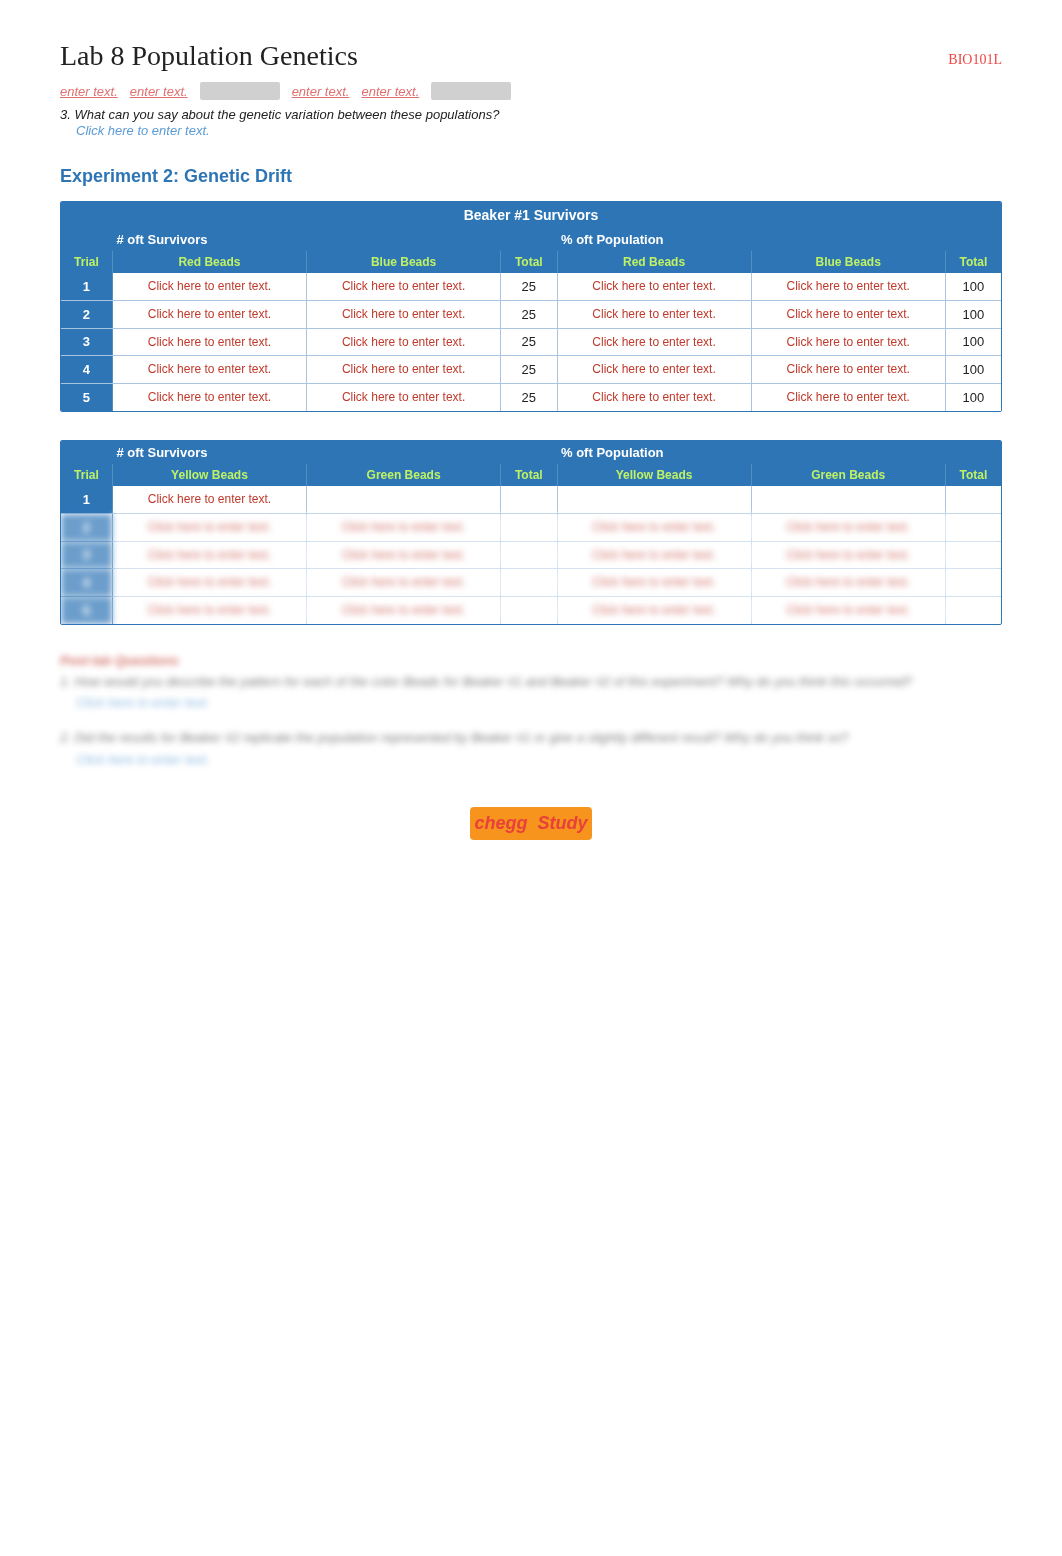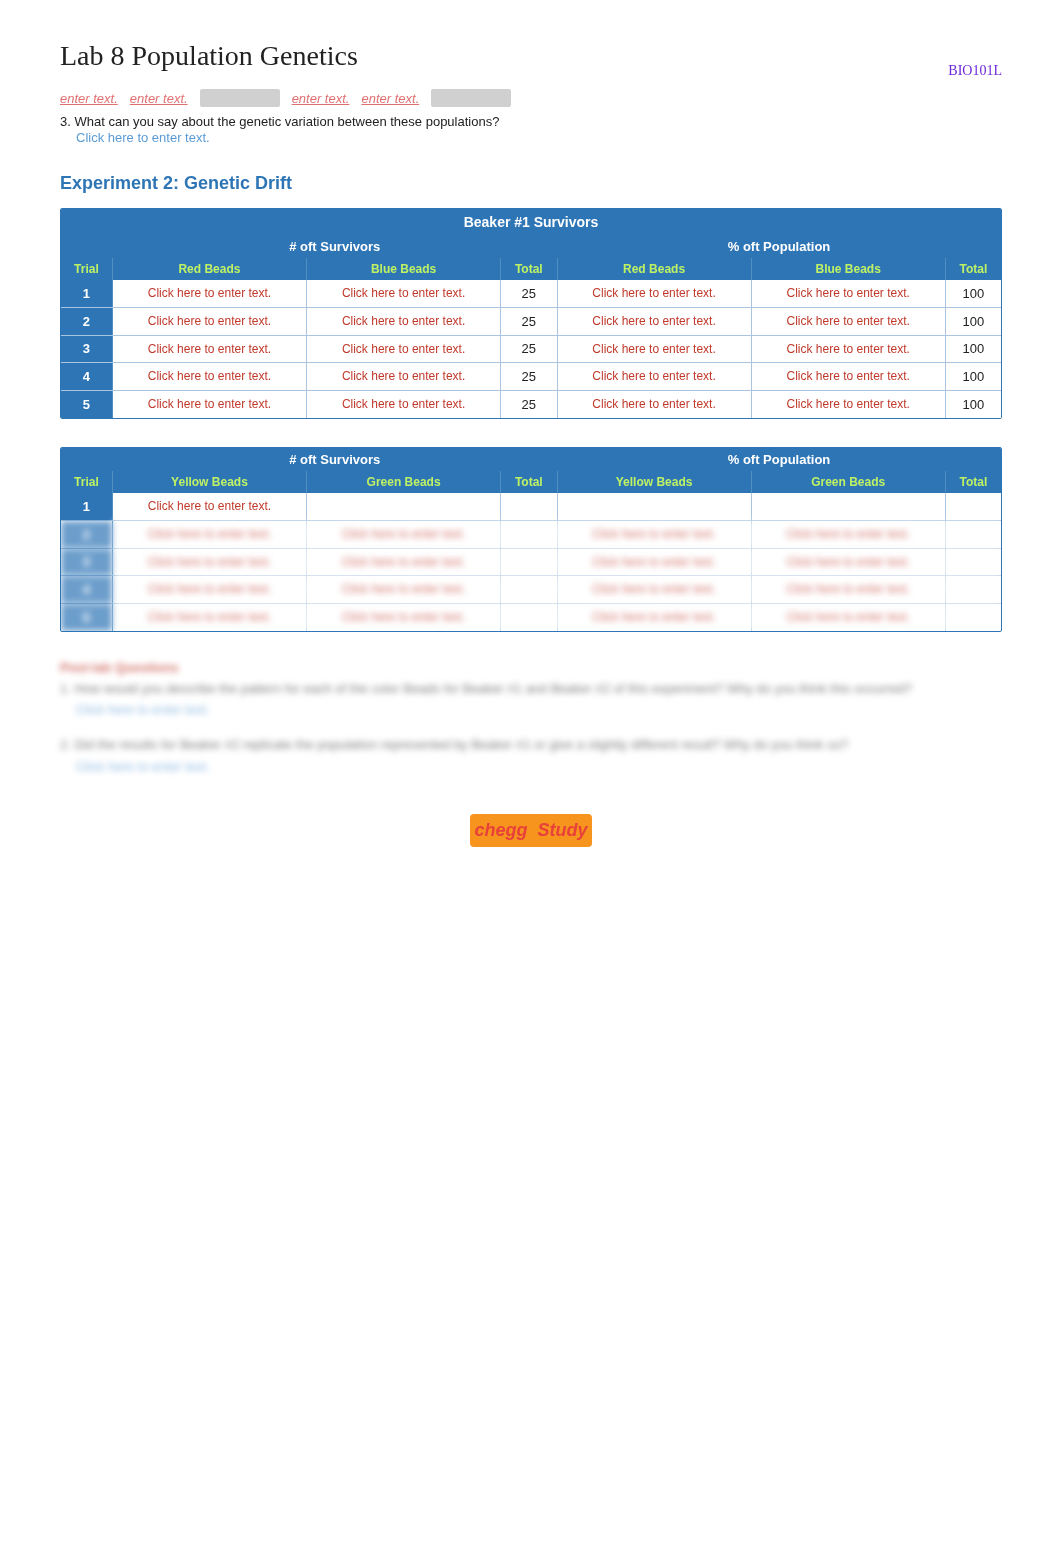--- a/index.html
+++ b/index.html
@@ -18,22 +18,22 @@
       margin-bottom: 10px;
       font-family: Liberation Serif, serif;
     }
     .page-title {
       font-size: 28px;
       font-weight: normal;
       color: #222;
     }
     .course-code {
       font-size: 14px;
-      color: #6d28d9;
-      margin-top: 23px;
+      color: #ef4444;
+      margin-top: 12px;
     }
     .top-fields {
       display: flex;
       gap: 12px;
       margin-bottom: 6px;
       flex-wrap: wrap;
       align-items: center;
     }
     .text-field-input {
       color: #e07070;
@@ -86,21 +86,20 @@
       background: #2e75b6;
       color: #fff;
       text-align: center;
       font-weight: bold;
       padding: 5px 20px;
       font-size: 14px;
     }
     .sub-header-row td {
       background: #2e75b6;
       color: #fff;
-      text-align: center;
       font-weight: bold;
       padding: 4px 4px;
       font-size: 13px;
     }
     .col-header-row td {
       background: #2e75b6;
       color: #bef264;
       text-align: center;
       font-weight: bold;
       padding: 4px 6px;
@@ -135,20 +134,21 @@
     .blurred {
       filter: blur(3px);
       opacity: 0.7;
       pointer-events: none;
     }
     .questions-section {
       margin-top: 20px;
     }
     .question-block {
       margin-bottom: 18px;
+      font-style: italic;
     }
     .question-label {
       font-weight: bold;
       color: #c0392b;
       font-size: 13px;
       margin-bottom: 4px;
     }
     .question-body {
       font-size: 13px;
       color: #444;

